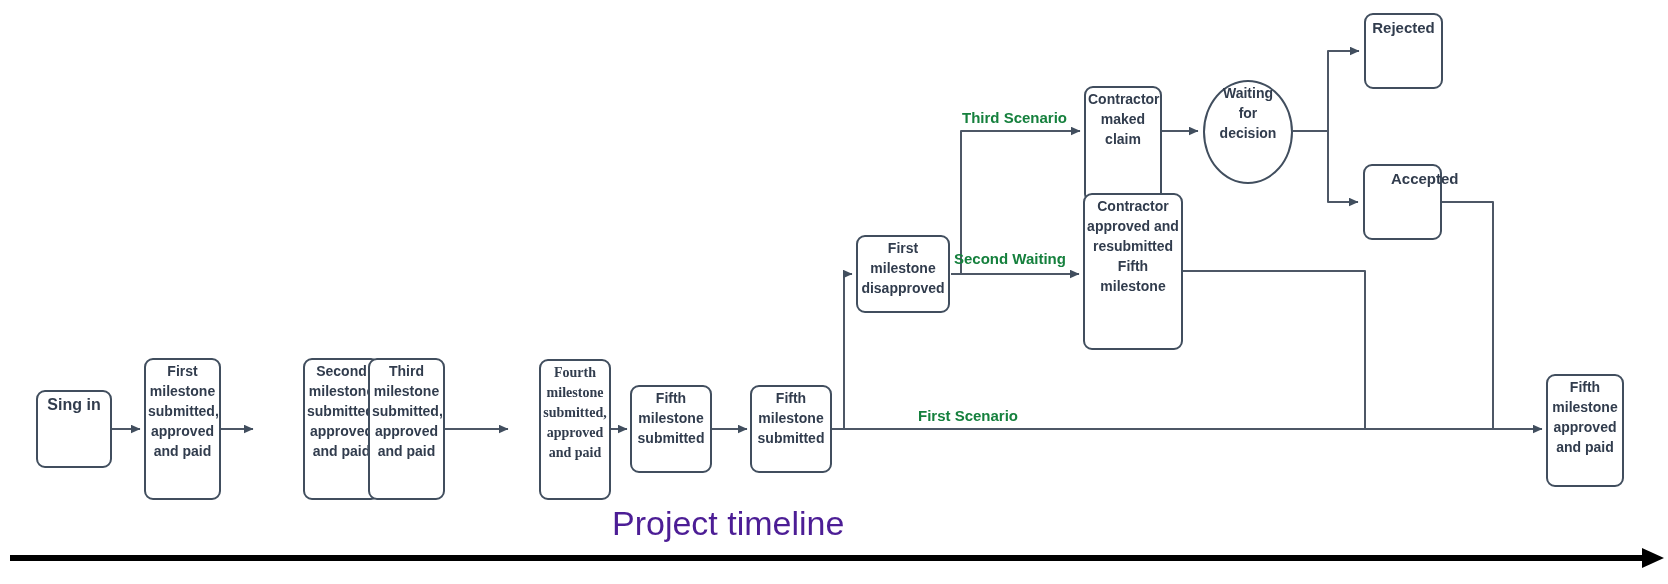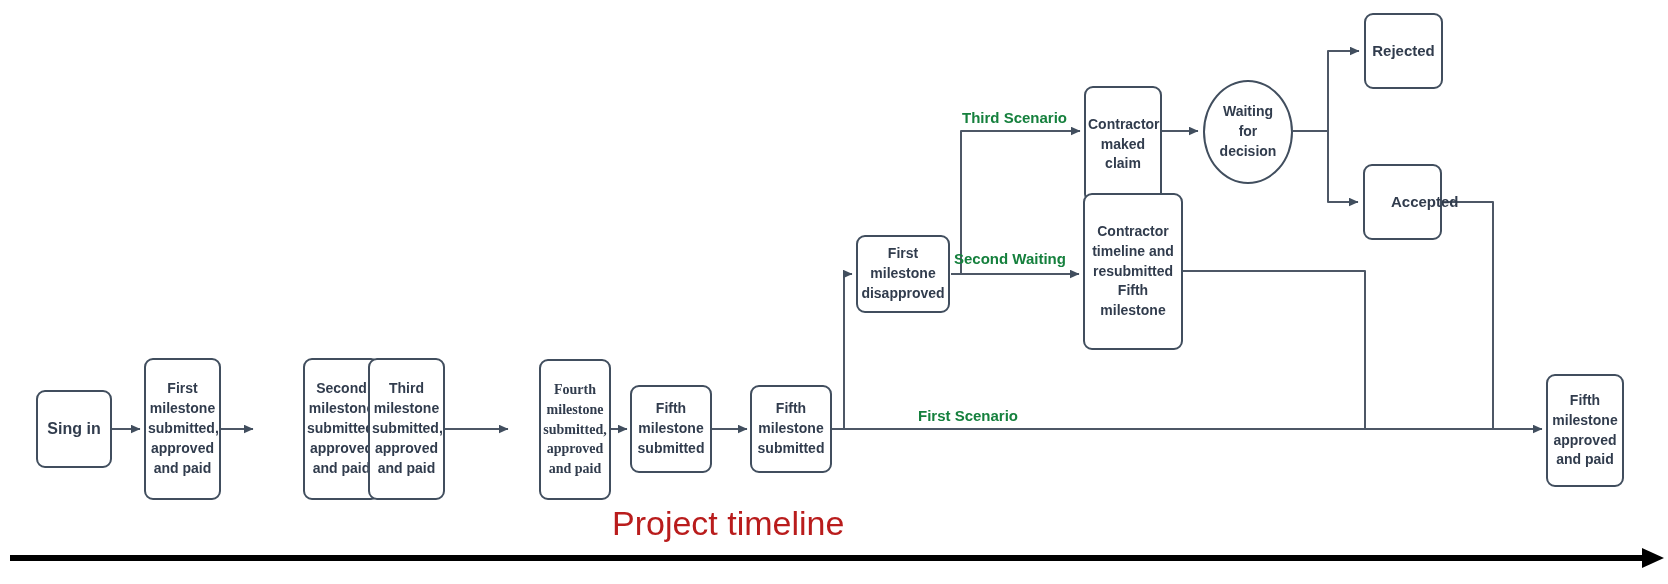--- a/index.html
+++ b/index.html
@@ -10,21 +10,21 @@
     font-family:"Liberation Sans","DejaVu Sans",sans-serif;
     overflow:hidden;
   }
   .edges{position:absolute;left:0;top:0;width:1668px;height:584px;}
   .node{
     position:absolute;
     box-sizing:border-box;
     background:#ffffff;
     border:2px solid #414e5e;
     border-radius:9px;
-    display:flex;align-items:center;justify-content:center;
+    display:flex;justify-content:center;
     text-align:center;
     color:#313c4d;
     font-weight:bold;
     font-size:14px;
     line-height:1.42;
     padding:2px;
     z-index:2;
   }
   .node.ellipse{border-radius:50%;}
   .node .txt{display:block;width:100%;}
@@ -35,21 +35,21 @@
     font-weight:bold;
     font-size:15px;
     white-space:nowrap;
     z-index:3;
     background:transparent;
   }
   .timeline-label{
     position:absolute;
     left:612px;top:504px;width:260px;
     font-size:34px;
-    color:#b91c1c;
+    color:#4c1d95;
     font-weight:normal;
     white-space:nowrap;
     z-index:3;
   }
 </style>
 </head>
 <body>
 
 <div class="stage">
 
@@ -125,21 +125,21 @@
 
   <div class="node" style="left:1364px;top:13px;width:79px;height:76px;font-size:15px;">
     <span class="txt">Rejected</span>
   </div>
 
   <div class="node" style="left:1363px;top:164px;width:79px;height:76px;font-size:15px;padding-left:26px;">
     <span class="txt">Accepted</span>
   </div>
 
   <div class="node" style="left:1083px;top:193px;width:100px;height:157px;">
-    <span class="txt">Contractor timeline and resubmitted Fifth milestone</span>
+    <span class="txt">Contractor approved and resubmitted Fifth milestone</span>
   </div>
 
   <div class="node" style="left:1546px;top:374px;width:78px;height:113px;">
     <span class="txt">Fifth milestone approved and paid</span>
   </div>
 
   <div class="edge-label" style="left:962px;top:109px;">Third Scenario</div>
 
   <div class="edge-label" style="left:954px;top:250px;">Second Waiting</div>
 

